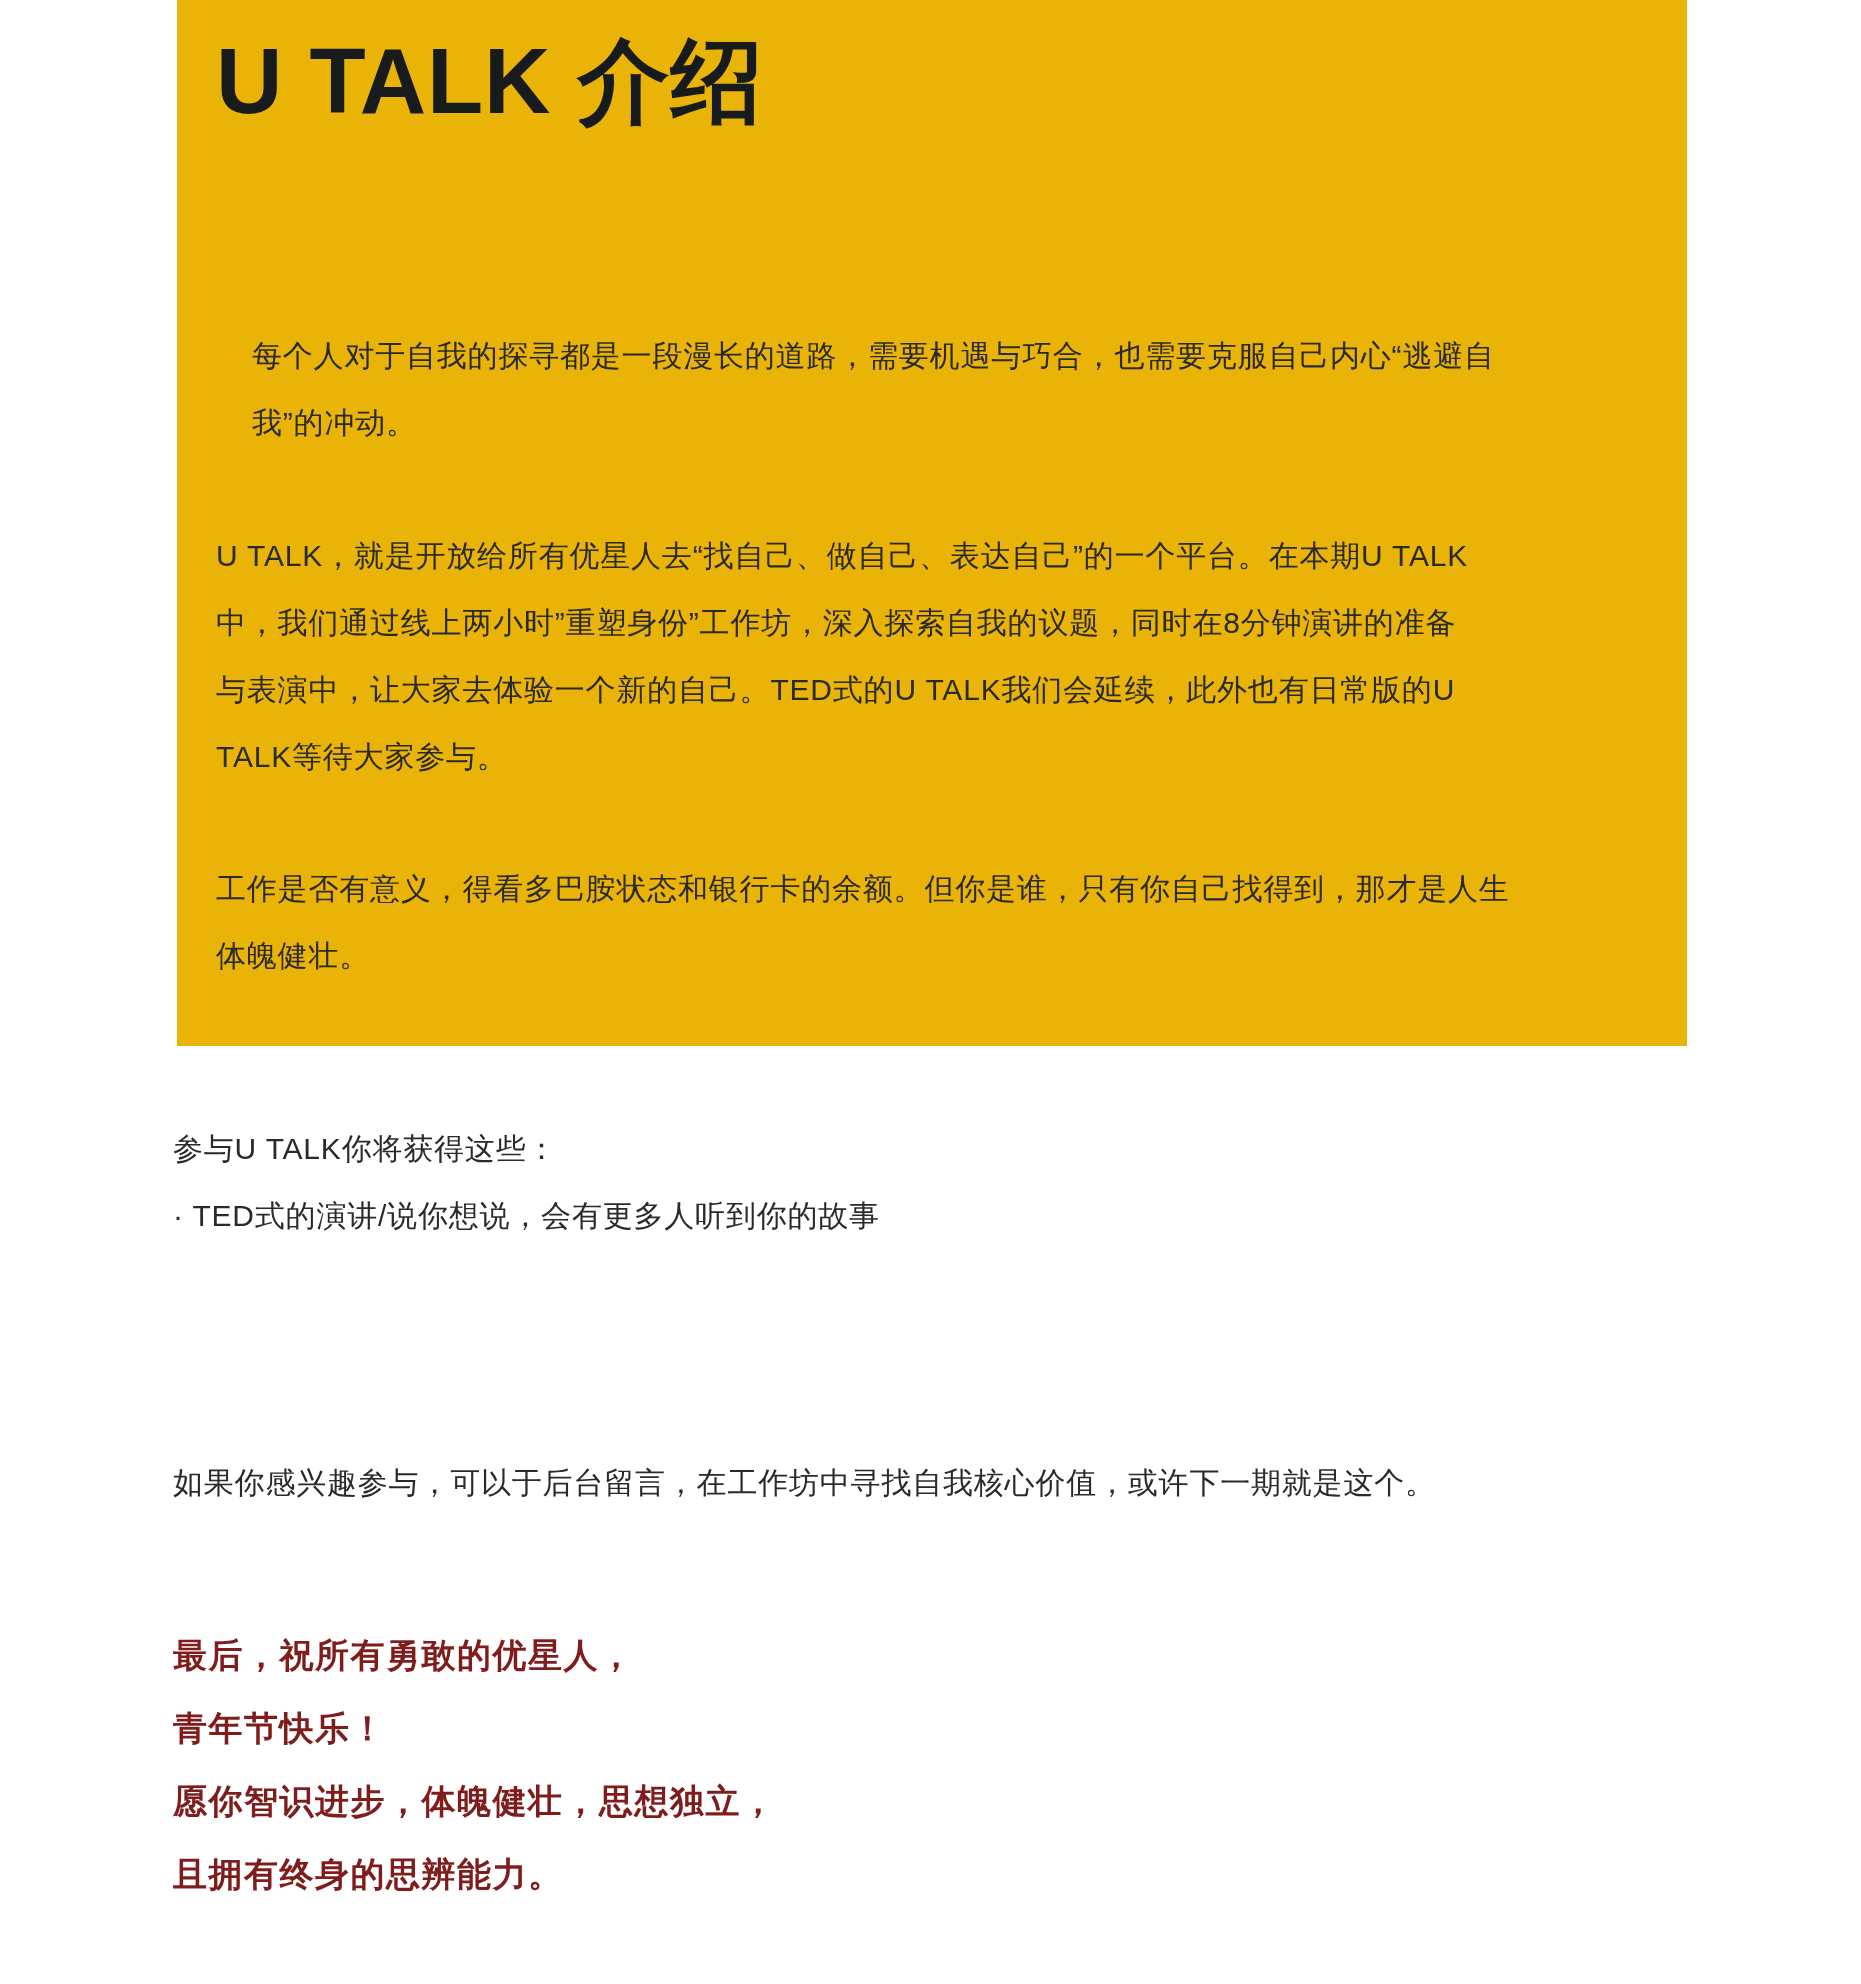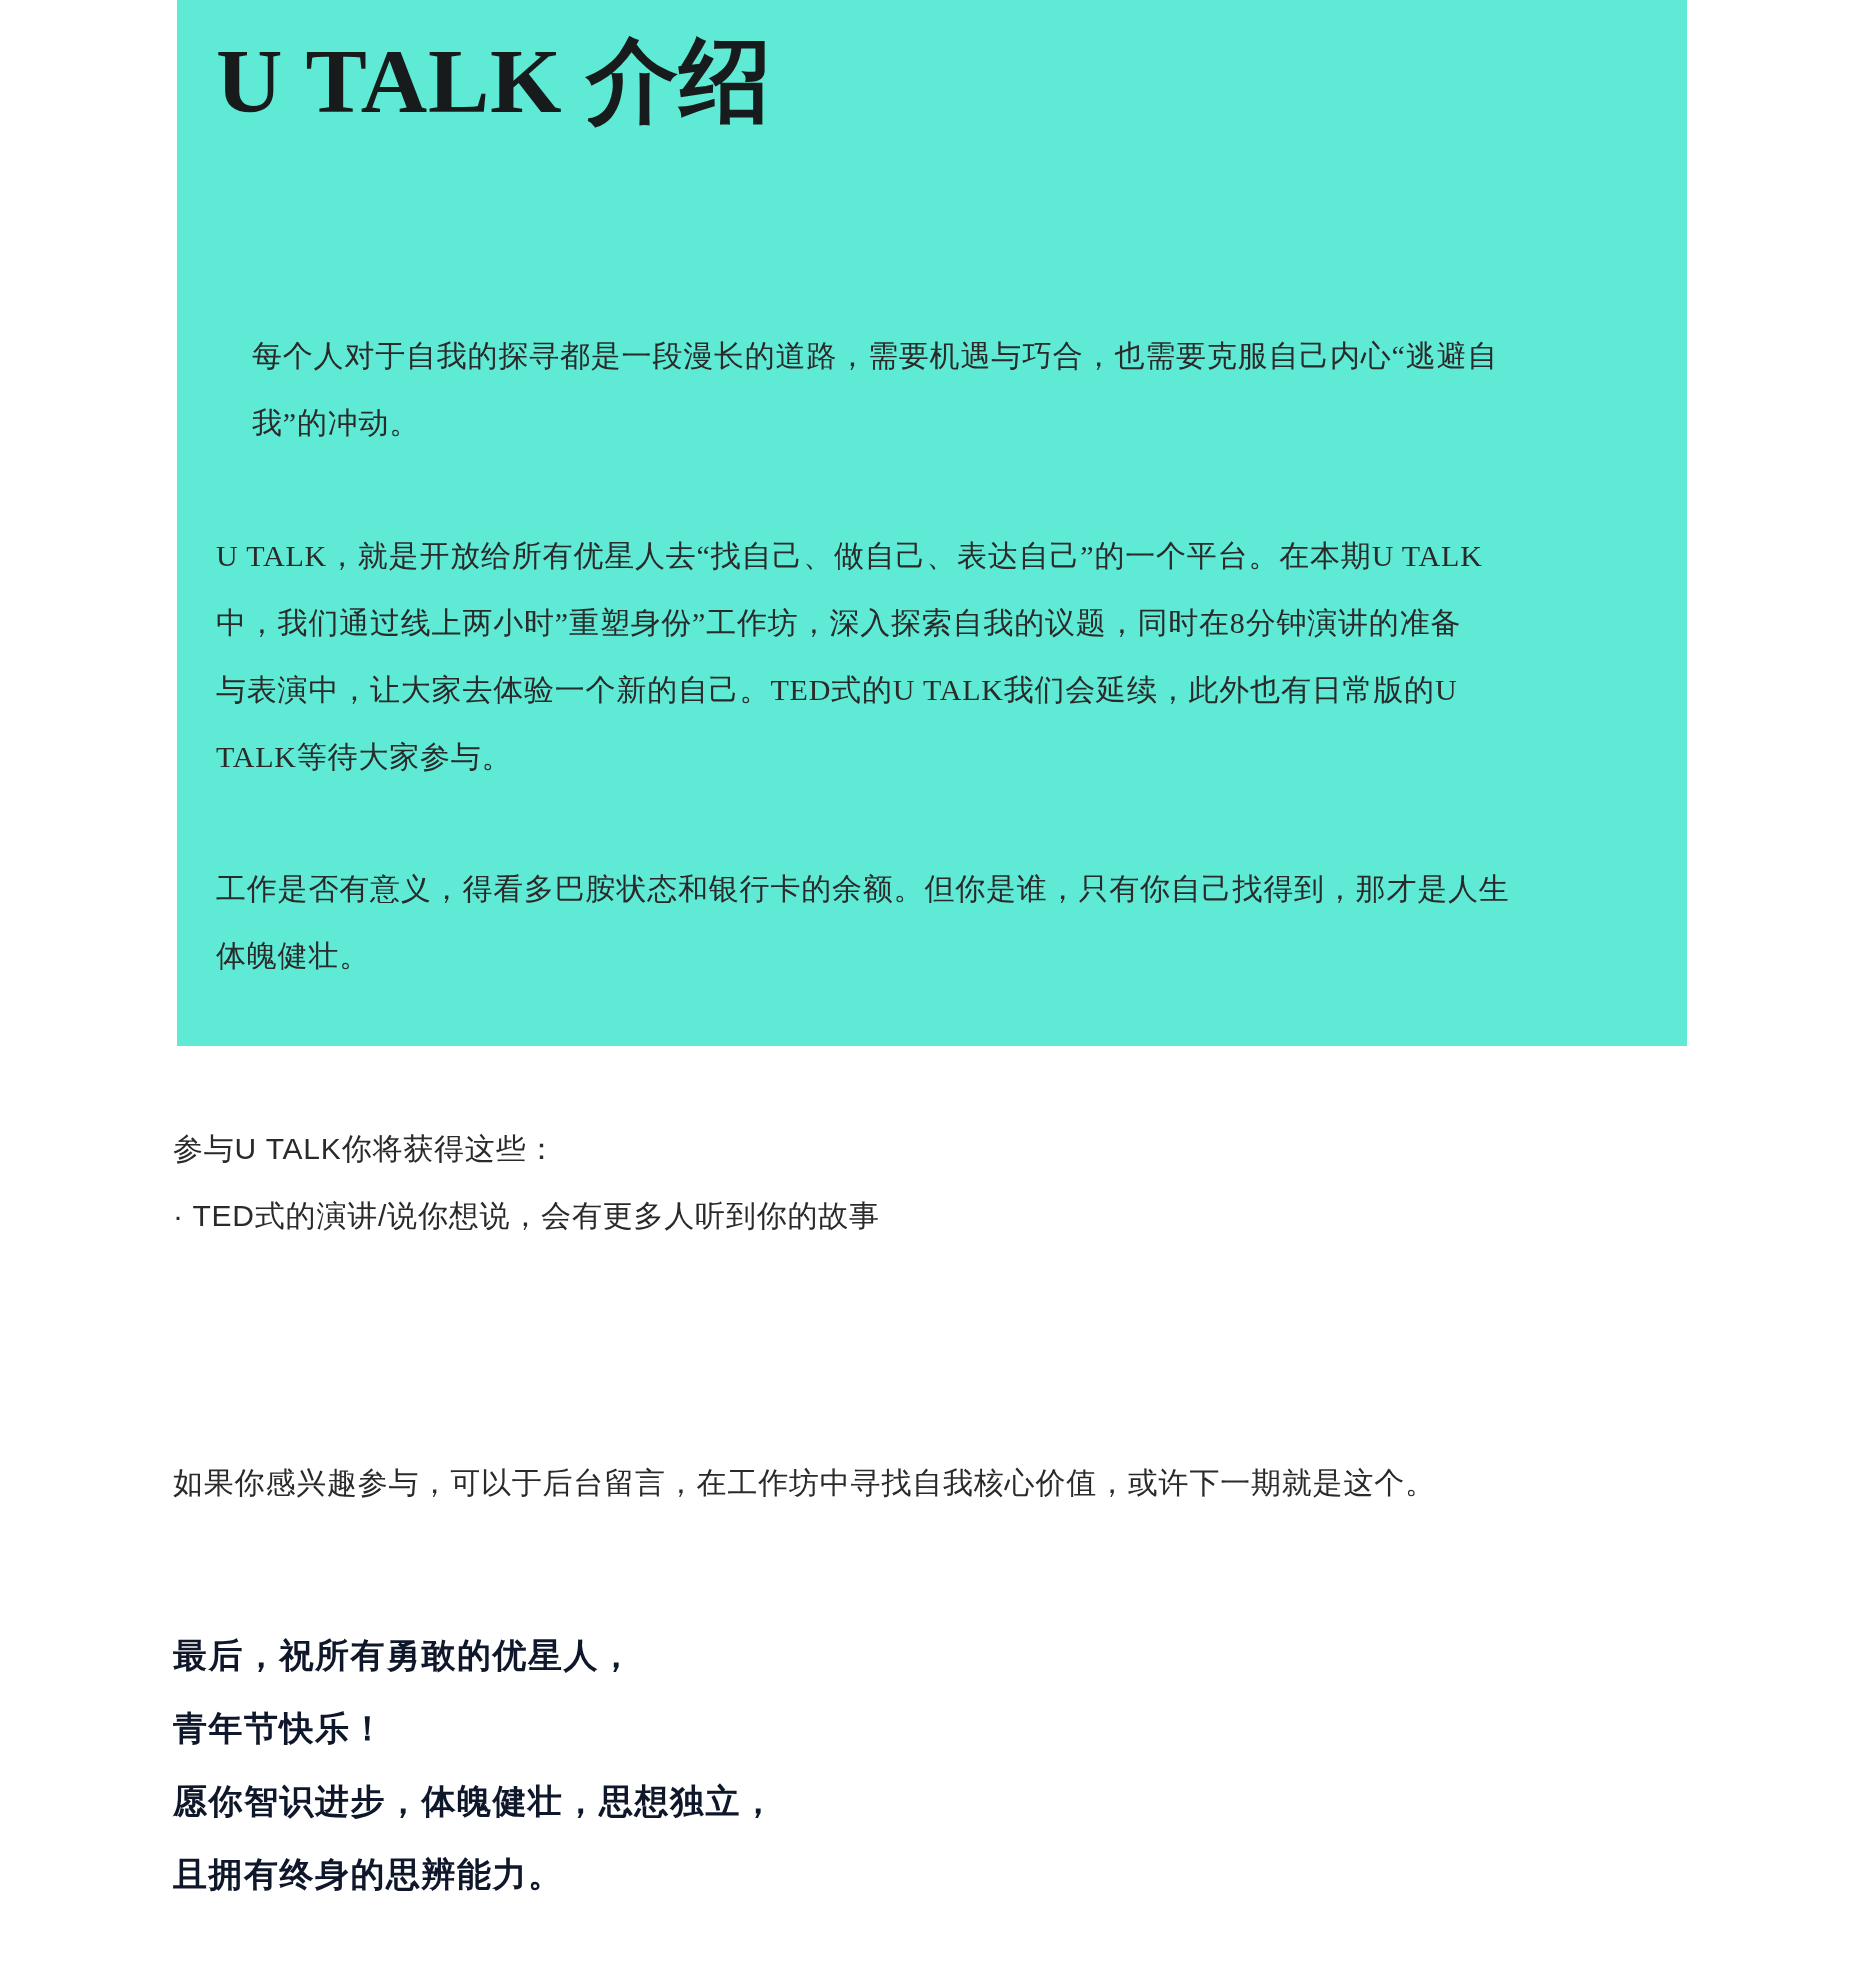--- a/index.html
+++ b/index.html
@@ -14,22 +14,21 @@
     background: #ffffff;
     overflow: hidden;
     font-family: "Liberation Sans", "DejaVu Sans", sans-serif;
   }
   .intro-box {
     position: absolute;
     left: 177px;
     top: 0;
     width: 1510px;
     height: 1046px;
-    background: #5eead4;
-    font-family: Liberation Serif, serif;
+    background: #eab308;
   }
   .page-title {
     position: absolute;
     left: 39px;
     top: 21px;
     font-size: 92px;
     line-height: 120px;
     font-weight: bold;
     color: #171b1c;
     letter-spacing: 0.8px;
@@ -68,21 +67,21 @@
     position: absolute;
     left: 173px;
     top: 1619px;
     width: 1516px;
   }
   .closing .line {
     height: 73px;
     line-height: 73px;
     font-size: 34px;
     font-weight: bold;
-    color: #0f172a;
+    color: #7f1d1d;
     letter-spacing: 1.5px;
     font-family: Liberation Serif, serif;
   }
 </style>
 </head>
 <body>
 
 <div class="page">
 
   <div class="intro-box">

